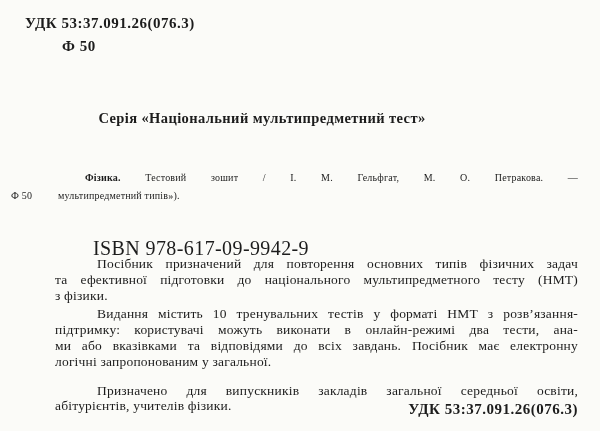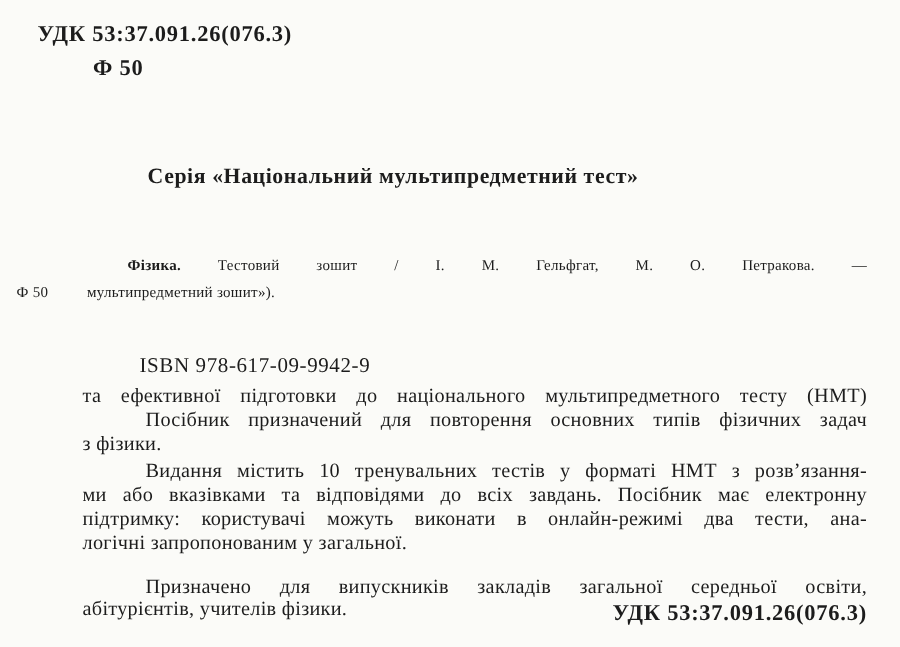--- a/index.html
+++ b/index.html
@@ -24,21 +24,21 @@
 
   
   #bib { left: 55px; top: 169px; width: 523px; font-size: 10px; }
   .bib-line { line-height: 17.6px; text-align: justify; text-align-last: justify; position: relative; }
   .bib-line.first { padding-left: 30px; }
   .bib-line.last { text-align-last: left; padding-left: 3px; }
   .hang { position: absolute; left: -44px; top: 0; white-space: nowrap; }
   .book-title { font-weight: bold; }
 
   
-  #isbn { left: 93px; top: 237px; font-size: 14px; letter-spacing: 0.4px; }
+  #isbn { left: 93px; top: 237px; font-size: 20px; letter-spacing: 0.4px; }
 
   
   #annotation { left: 55px; top: 256px; width: 523px; font-size: 13.5px; }
   .ann-line { line-height: 15.8px; text-align: justify; text-align-last: justify; }
   .ann-line.first { padding-left: 42px; }
   .ann-line.last { text-align-last: left; }
   .para.p2 { margin-top: 3px; }
   .para.p3 { margin-top: 13px; }
 
   
@@ -52,35 +52,35 @@
   <div>УДК 53:37.091.26(076.3)</div>
   <div class="classmark">Ф 50</div>
 </div>
 
 <div id="series" class="abs">Серія «Національний мультипредметний тест»</div>
 
 <div id="bib" class="abs">
   <div class="bib-line first"><span class="book-title">Фізика.</span>
     <span>Тестовий зошит / І. М. Гельфгат, М. О. Петракова. —</span></div>
   <div class="bib-line"><span class="hang">Ф 50</span></div>
-  <div class="bib-line last">мультипредметний зошит»).</div>
+  <div class="bib-line last">мультипредметний типів»).</div>
 </div>
 
 <div id="isbn" class="abs">ISBN 978-617-09-9942-9</div>
 
 <div id="annotation" class="abs">
   <div class="para p1">
+    <div class="ann-line first">Посібник призначений для повторення основних типів фізичних задач</div>
     <div class="ann-line">та ефективної підготовки до національного мультипредметного тесту (НМТ)</div>
-    <div class="ann-line first">Посібник призначений для повторення основних типів фізичних задач</div>
     <div class="ann-line last">з фізики.</div>
   </div>
   <div class="para p2">
     <div class="ann-line first">Видання містить 10 тренувальних тестів у форматі НМТ з розв’язання-</div>
+    <div class="ann-line">підтримку: користувачі можуть виконати в онлайн-режимі два тести, ана-</div>
     <div class="ann-line">ми або вказівками та відповідями до всіх завдань. Посібник має електронну</div>
-    <div class="ann-line">підтримку: користувачі можуть виконати в онлайн-режимі два тести, ана-</div>
     <div class="ann-line last">логічні запропонованим у загальної.</div>
   </div>
   <div class="para p3">
     <div class="ann-line first">Призначено для випускників закладів загальної середньої освіти,</div>
     <div class="ann-line last">абітурієнтів, учителів фізики.</div>
   </div>
 </div>
 
 <div id="udc-bottom" class="abs">УДК 53:37.091.26(076.3)</div>
 

